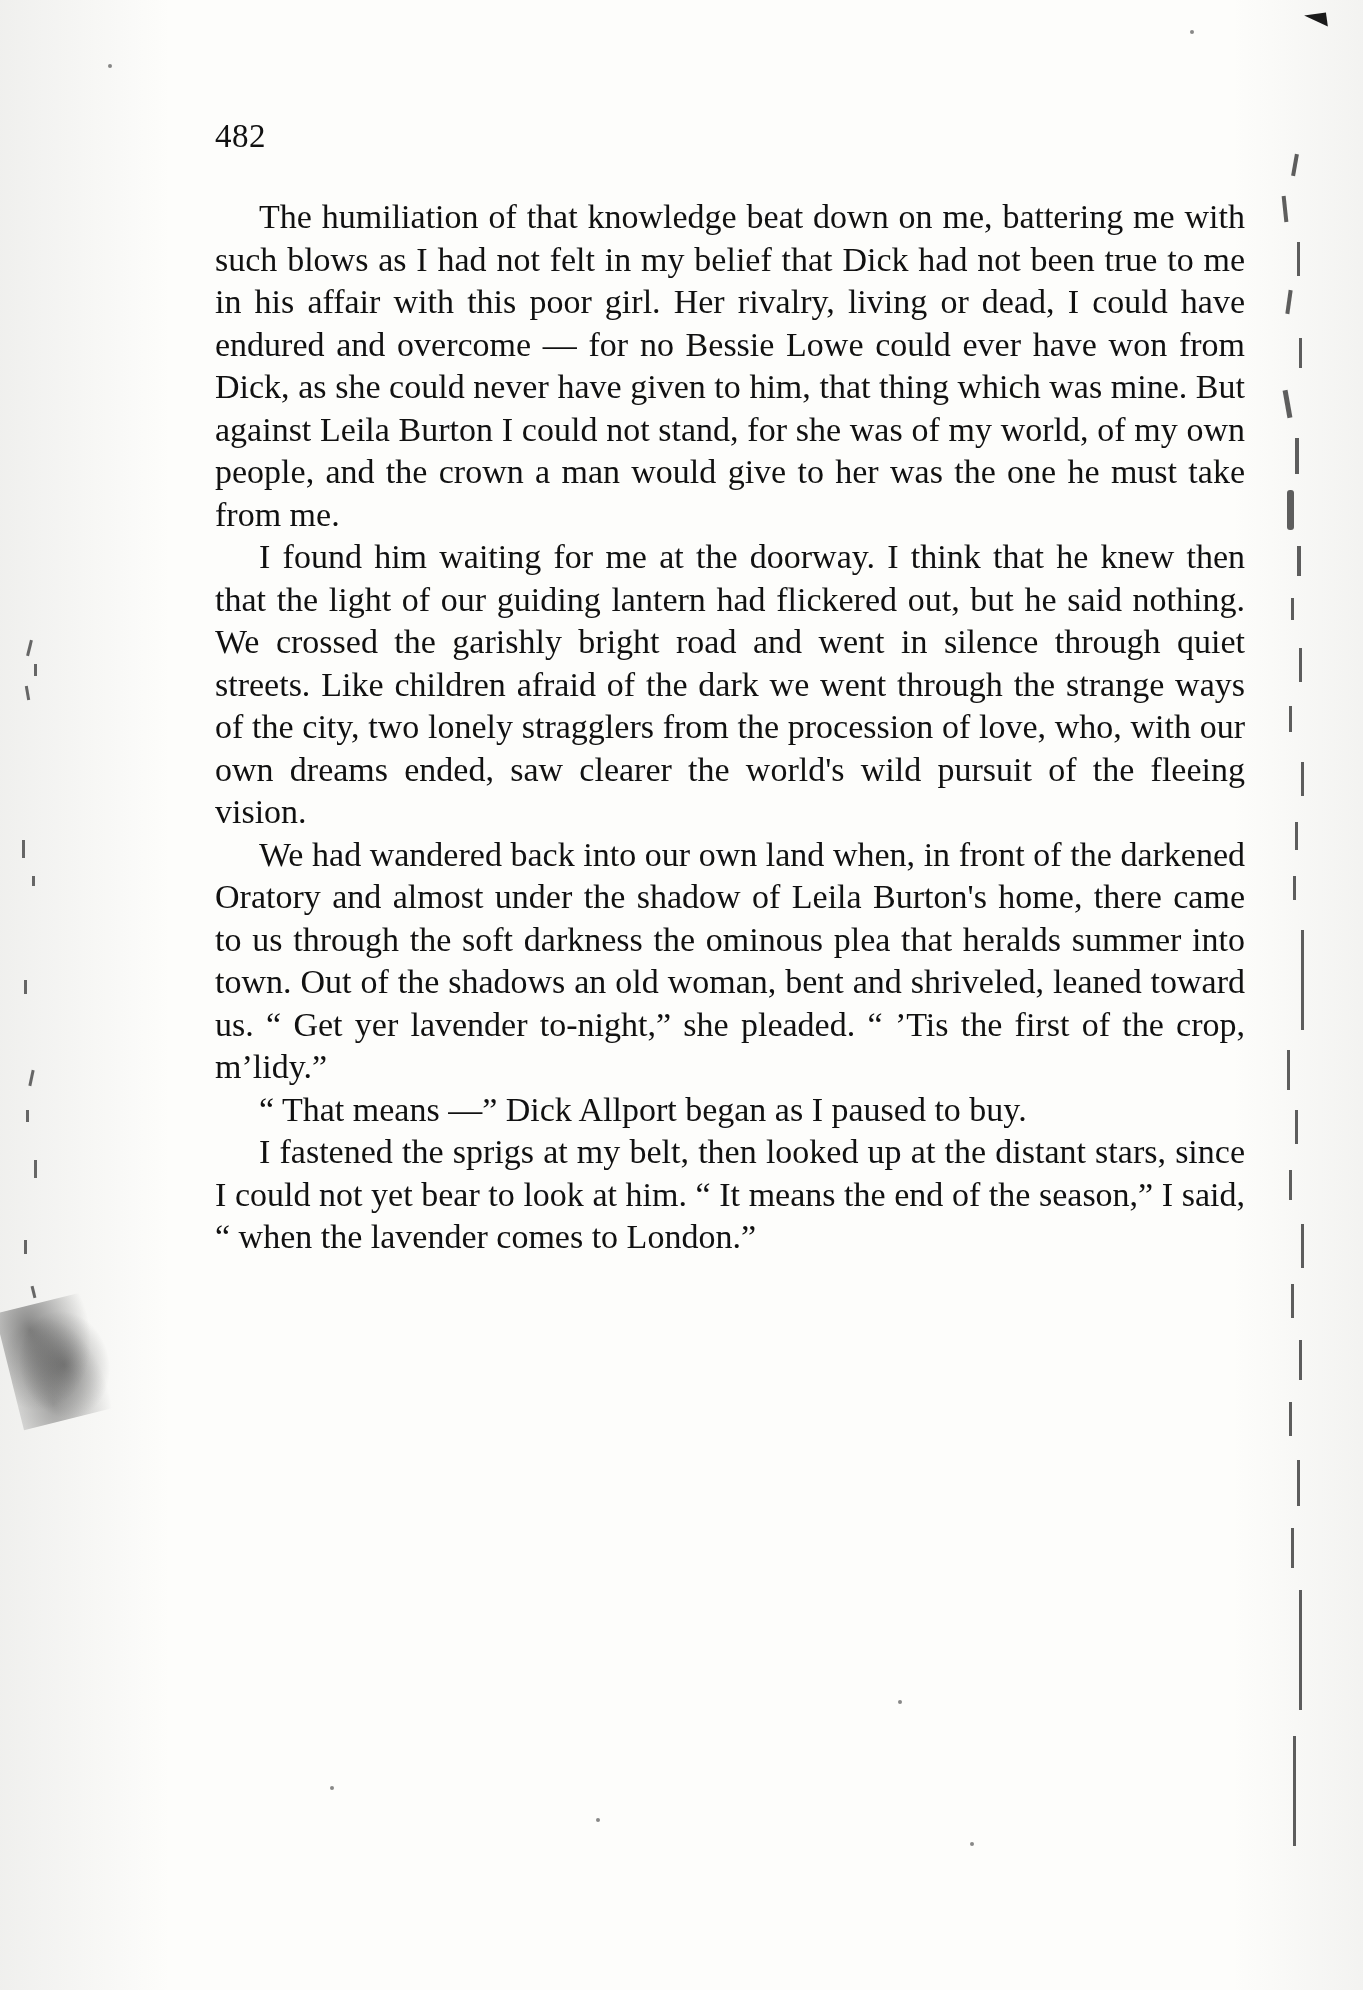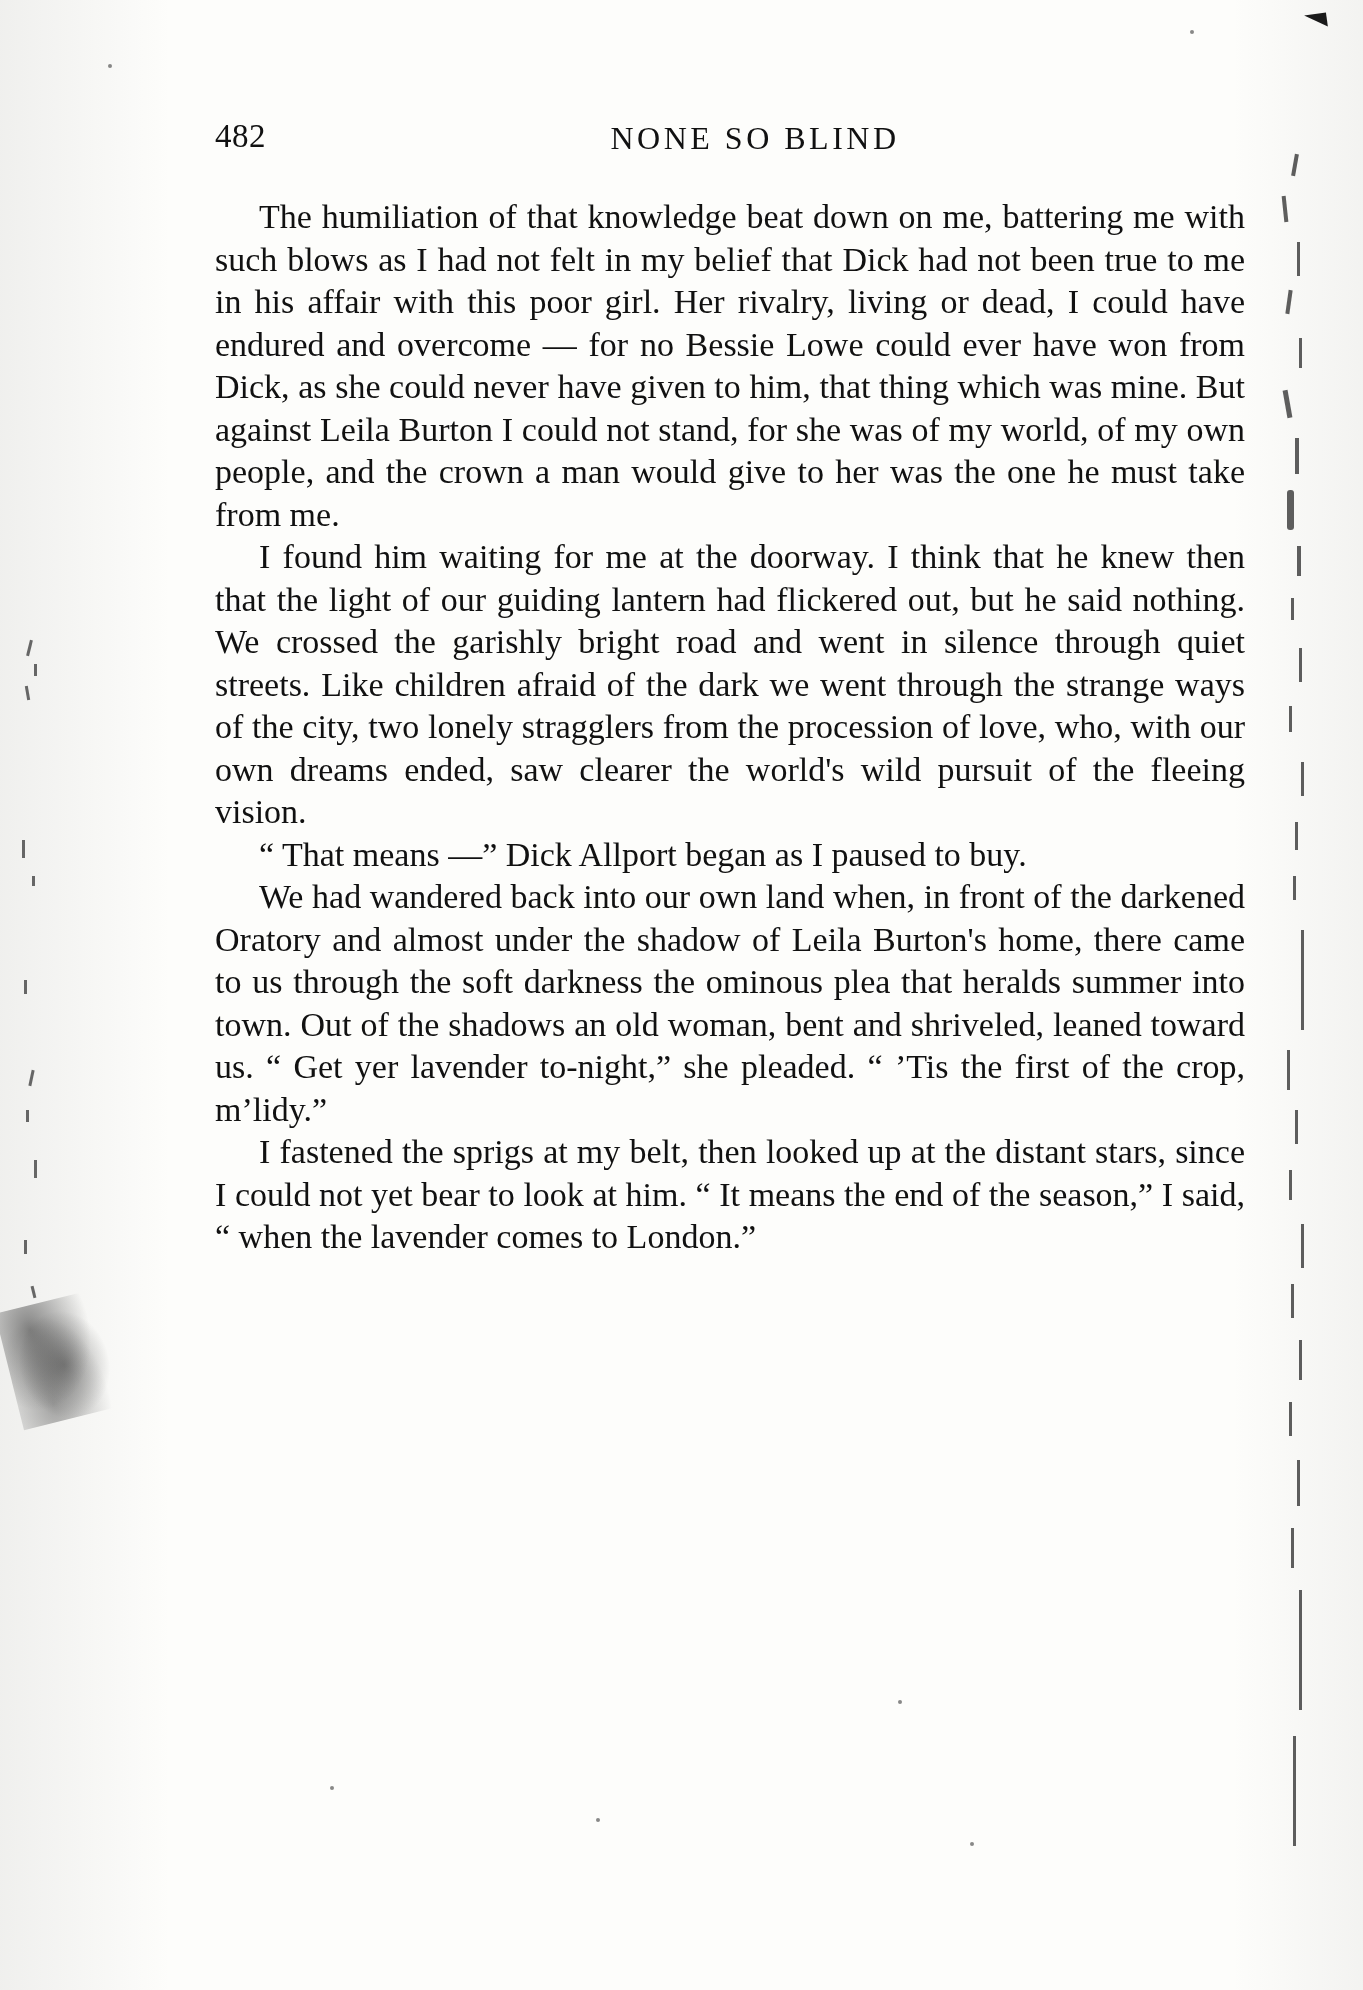--- a/index.html
+++ b/index.html
@@ -143,28 +143,27 @@
 <body>
 
 <div id="page">
 
   <div class="scan-tint-left"></div>
   <div class="scan-tint-right"></div>
   <div class="corner-mark"></div>
 
   <div class="running-head">
     <div class="folio">482</div>
-    <div class="head-title">NONE SO BLIND</div>
   </div>
 
   <div class="text-block">
     <p>The humiliation of that knowledge beat down on me, battering me with such blows as I had not felt in my belief that Dick had not been true to me in his affair with this poor girl.  Her rivalry, living or dead, I could have endured and overcome — for no Bessie Lowe could ever have won from Dick, as she could never have given to him, that thing which was mine.  But against Leila Burton I could not stand, for she was of my world, of my own people, and the crown a man would give to her was the one he must take from me.</p>
     <p>I found him waiting for me at the doorway.  I think that he knew then that the light of our guiding lantern had flickered out, but he said nothing.  We crossed the garishly bright road and went in silence through quiet streets.  Like children afraid of the dark we went through the strange ways of the city, two lonely stragglers from the procession of love, who, with our own dreams ended, saw clearer the world's wild pursuit of the fleeing vision.</p>
+    <p>We had wandered back into our own land when, in front of the darkened Oratory and almost under the shadow of Leila Burton's home, there came to us through the soft darkness the ominous plea that heralds summer into town.  Out of the shadows an old woman, bent and shriveled, leaned toward us.  “ Get yer lavender to-night,” she pleaded.  “ ’Tis the first of the crop, m’lidy.”</p>
     <p>“ That means —” Dick Allport began as I paused to buy.</p>
-    <p>We had wandered back into our own land when, in front of the darkened Oratory and almost under the shadow of Leila Burton's home, there came to us through the soft darkness the ominous plea that heralds summer into town.  Out of the shadows an old woman, bent and shriveled, leaned toward us.  “ Get yer lavender to-night,” she pleaded.  “ ’Tis the first of the crop, m’lidy.”</p>
     <p>I fastened the sprigs at my belt, then looked up at the distant stars, since I could not yet bear to look at him.  “ It means the end of the season,” I said, “ when the lavender comes to London.”</p>
   </div>
 
   <div class="edge-marks">
     <span style="left:28px; top:4px;  width:4px; height:22px; transform:rotate(10deg);"></span>
     <span style="left:18px; top:46px; width:4px; height:26px; transform:rotate(-6deg);"></span>
     <span style="left:32px; top:92px; width:3px; height:34px;"></span>
     <span style="left:22px; top:140px;width:4px; height:24px; transform:rotate(8deg);"></span>
     <span style="left:34px; top:188px;width:3px; height:30px;"></span>
     <span style="left:20px; top:240px;width:5px; height:28px; transform:rotate(-10deg);"></span>

